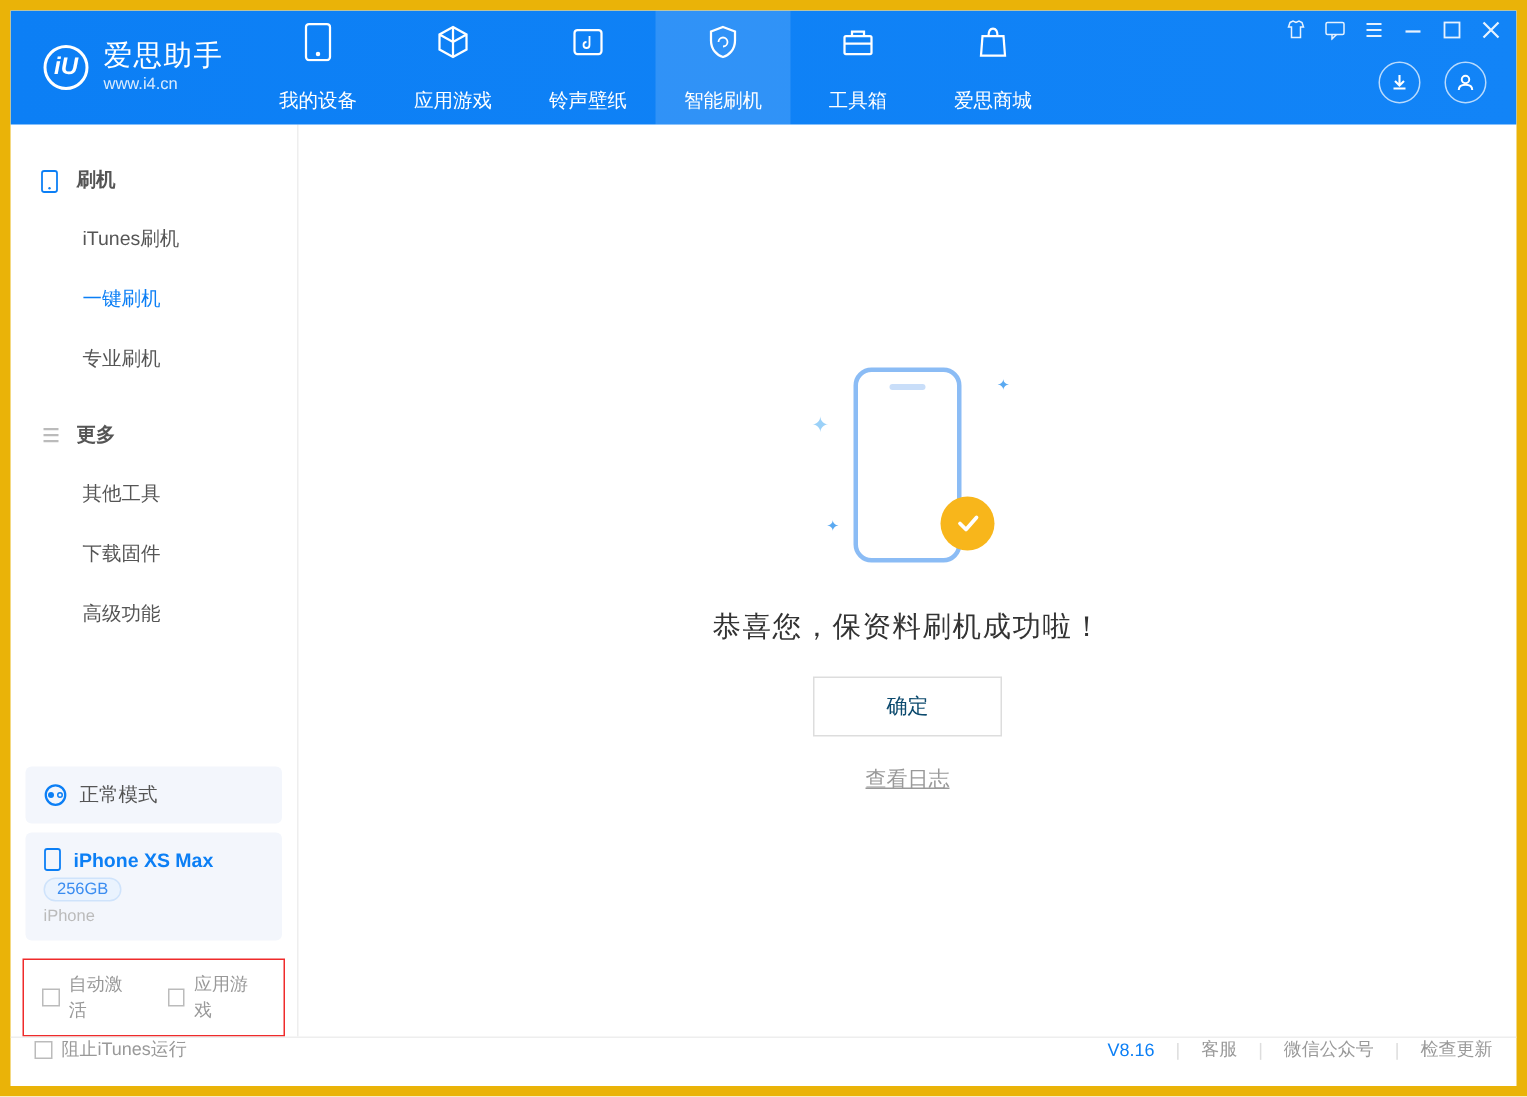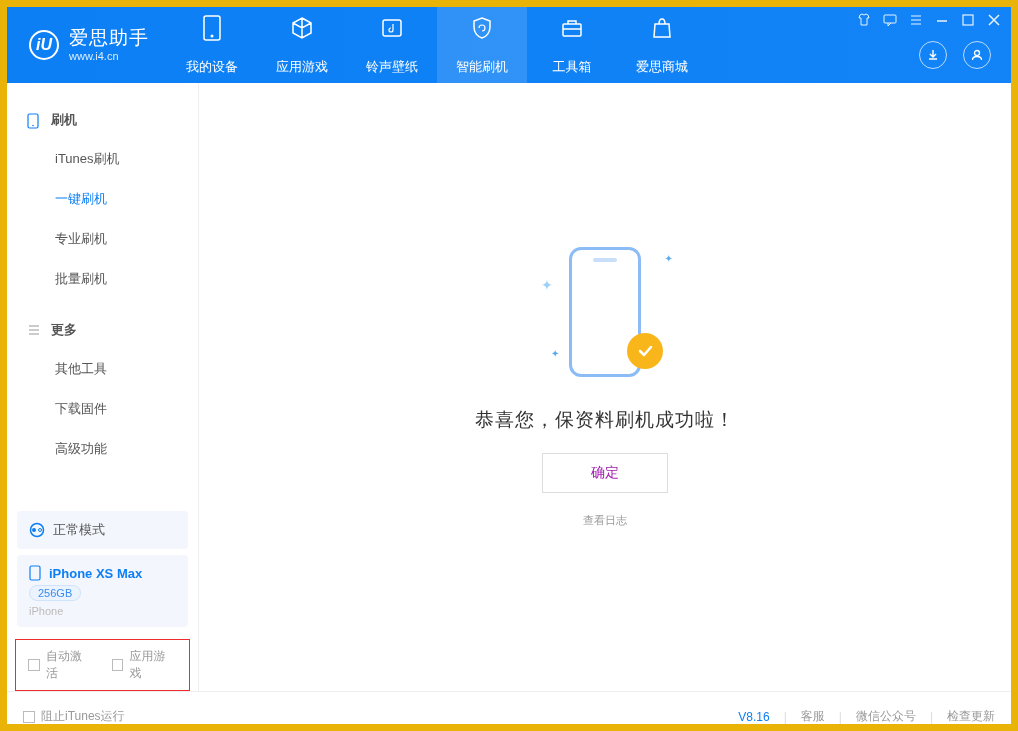--- a/index.html
+++ b/index.html
@@ -47,25 +47,25 @@
 .main { flex: 1; display: flex; flex-direction: column; align-items: center; justify-content: center; gap: 20px; }
 .main-illus { width: 120px; height: 140px; position: relative; }
 .phone-shape { width: 72px; height: 130px; border: 3px solid #8bbcf5; border-radius: 12px; background: #fff; position: absolute; left: 24px; top: 0; }
 .phone-shape::before { content: ''; position: absolute; top: 8px; left: 50%; transform: translateX(-50%); width: 24px; height: 4px; background: #c9def9; border-radius: 2px; }
 .check-badge { position: absolute; right: 2px; bottom: 18px; width: 36px; height: 36px; background: #f8b61b; border-radius: 50%; display: flex; align-items: center; justify-content: center; }
 .sparkle { position: absolute; color: #9bd1f8; font-size: 14px; }
 .sp1 { left: -4px; top: 30px; }
 .sp2 { right: -8px; top: 6px; font-size: 10px; color: #5aa9f1; }
 .sp3 { left: 6px; bottom: 28px; font-size: 10px; color: #5aa9f1; }
 .success-text { font-size: 19px; color: #333; letter-spacing: 1px; }
-.confirm-btn { border: 1px solid #ddd; background: #fff; padding: 10px 48px; font-size: 14px; cursor: pointer; color: #a21caf; }
-.log-link { color: #999; font-size: 11px; cursor: pointer; }
-
-
-.footer { height: 30px; border-top: 1px solid #eee; display: flex; align-items: flex-start; padding: 16px 16px; font-size: 12px; color: #999; justify-content: space-between; }
+.confirm-btn { border: 1px solid #ddd; background: #fff; padding: 10px 48px; font-size: 14px; cursor: pointer; color: #0c4a6e; }
+.log-link { color: #999; font-size: 14px; cursor: pointer; text-decoration: underline; }
+
+
+.footer { height: 30px; border-top: 1px solid #eee; display: flex; align-items: flex-end; padding: 16px 16px; font-size: 12px; color: #999; justify-content: space-between; }
 .footer-left { display: flex; align-items: center; gap: 6px; cursor: pointer; }
 .footer-right { display: flex; align-items: center; gap: 14px; }
 .footer-link { cursor: pointer; }
 .footer-right .divider { color: #ddd; }
 .version { color: #0c7ff5; }
 
 svg { display: block; }
 </style>
 </head>
 <body>
@@ -195,21 +195,20 @@
             <svg width="12" height="16" viewBox="0 0 12 16">
                 <rect x="1" y="1" width="10" height="14" rx="1.5" stroke="#0c7ff5" stroke-width="1.2" fill="none"></rect>
                 <circle cx="6" cy="12.5" r="0.8" fill="#0c7ff5"></circle>
               </svg>
           </span>
           <span>刷机</span>
         </div>
         <div class="side-item">iTunes刷机</div>
         <div class="side-item active">一键刷机</div>
         <div class="side-item">专业刷机</div>
-        <div class="side-item">批量刷机</div>
 
         <div class="side-header" style="margin-top:12px;">
           <span class="sh-icon">
             <svg width="14" height="14" viewBox="0 0 14 14">
                 <path d="M2 3 L12 3 M2 7 L12 7 M2 11 L12 11" stroke="#bbb" stroke-width="1.5"></path>
               </svg>
           </span>
           <span>更多</span>
         </div>
         <div class="side-item">其他工具</div>

